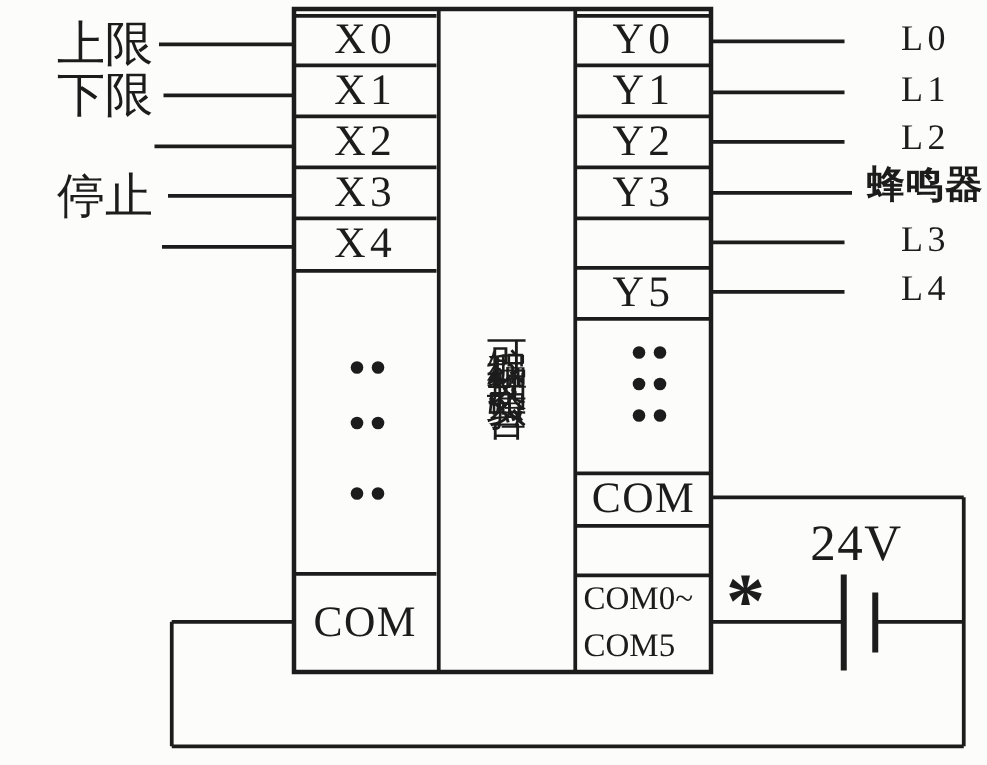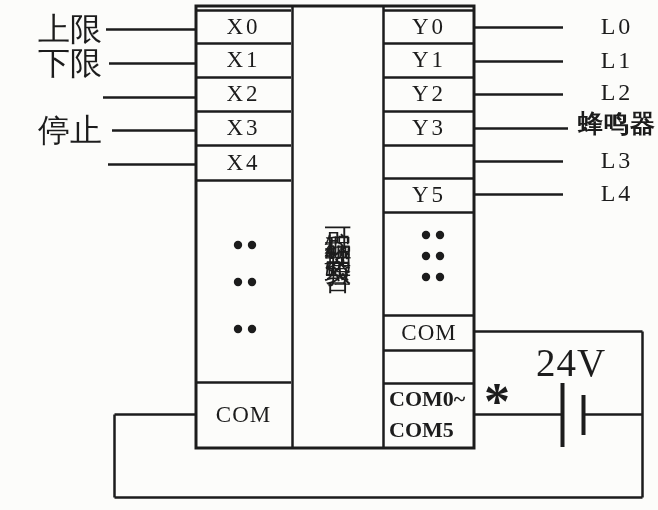--- a/index.html
+++ b/index.html
@@ -9,21 +9,21 @@
     font-family:"Liberation Serif","DejaVu Serif",serif;
     color:#1c1c1c;
     overflow:hidden;
   }
   #stage{position:relative;width:658px;height:510px;}
   #wiring{position:absolute;left:0;top:0;width:658px;height:510px;}
 
   .cell{
     position:absolute;
     display:flex;align-items:center;justify-content:center;
-    font-size:23px;letter-spacing:3px;
+    font-size:29px;letter-spacing:3px;
     white-space:nowrap;
   }
   .sig{
     position:absolute;left:0;width:102px;height:28px;
     line-height:28px;text-align:right;
     font-size:32px;white-space:nowrap;
   }
   .dev{
     position:absolute;left:572px;width:90px;height:28px;
     line-height:28px;text-align:center;
@@ -34,25 +34,25 @@
     position:absolute;left:292px;top:6px;width:91px;height:442px;
     display:flex;align-items:center;justify-content:center;
   }
   .title-box span{
     writing-mode:vertical-rl;text-orientation:upright;
     font-size:27px;letter-spacing:5px;line-height:1;
   }
   .com-range{
     position:absolute;left:389px;top:383px;width:85px;
     font-size:22px;line-height:31px;letter-spacing:0px;
-    text-align:left;white-space:nowrap;font-weight:bold;
+    text-align:left;white-space:nowrap;
   }
   .v24{
     position:absolute;left:536px;top:349px;width:70px;height:28px;
-    line-height:28px;text-align:center;font-size:39px;letter-spacing:1px;
+    line-height:28px;text-align:center;font-size:34px;letter-spacing:1px;
   }
   .star{
     position:absolute;left:484px;top:376px;
     font-family:"Liberation Serif",serif;
     font-size:52px;line-height:1;font-weight:bold;
   }
 </style>
 </head>
 <body>
 

